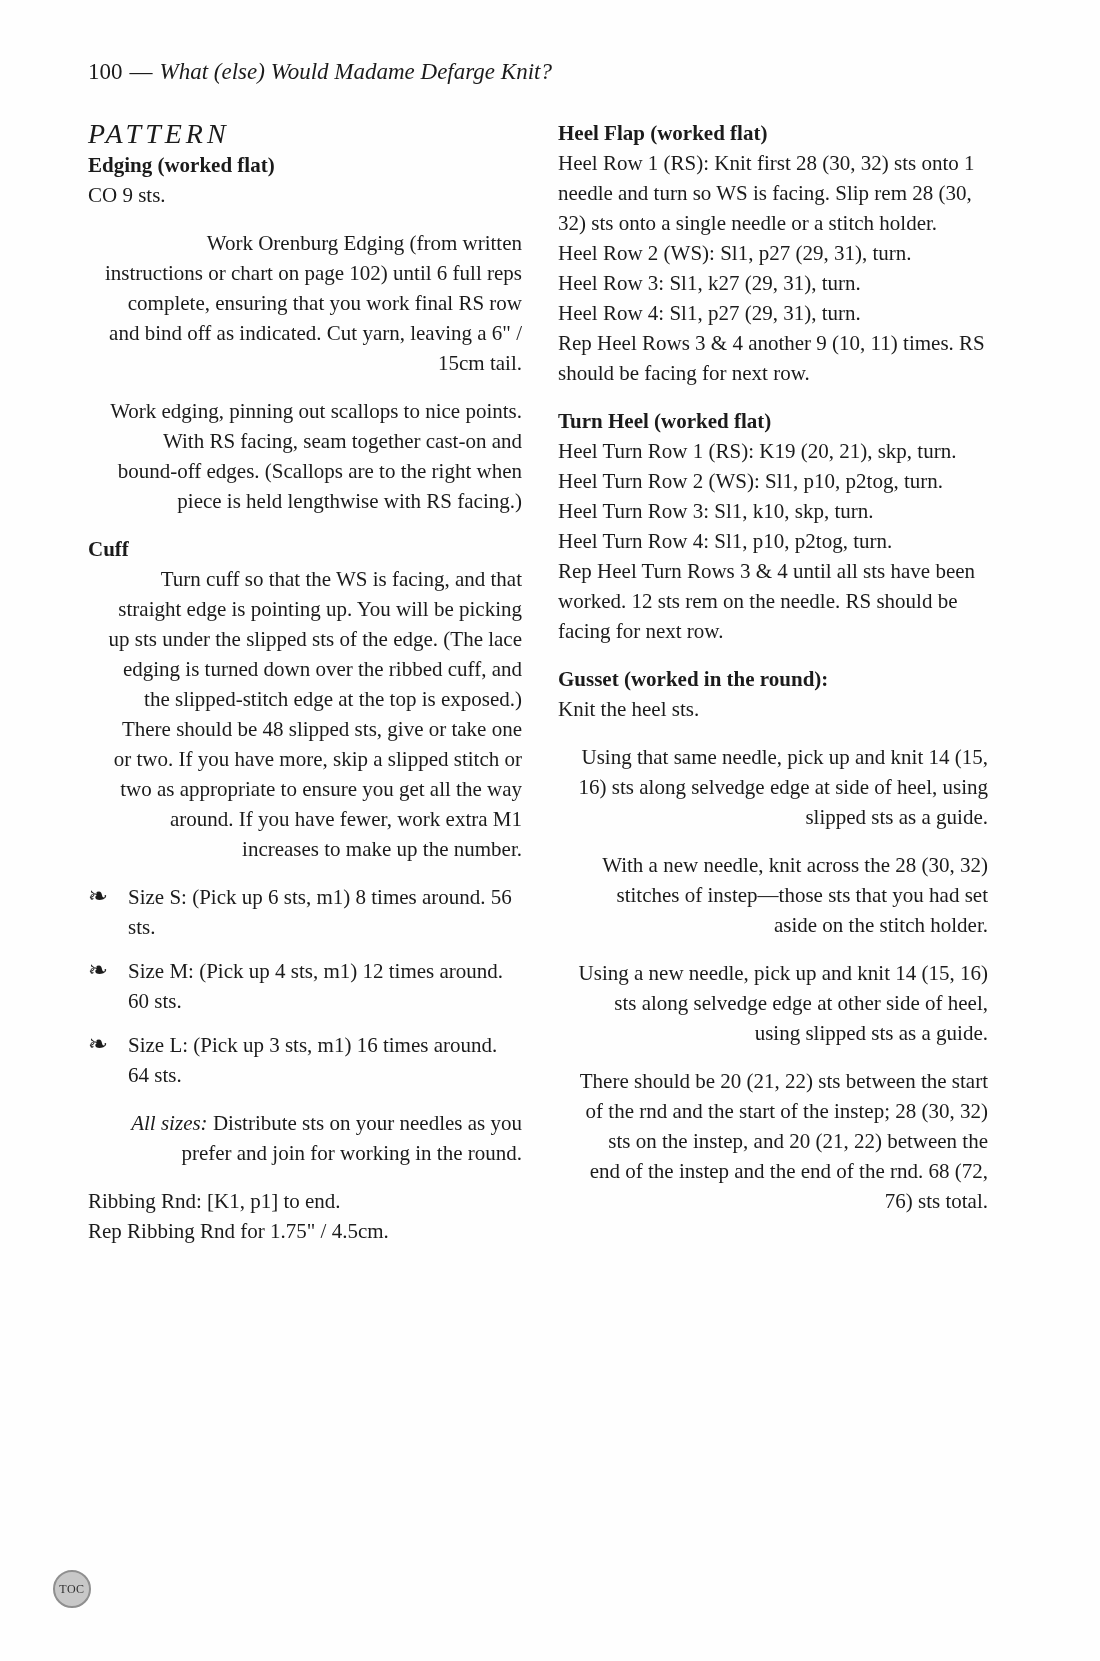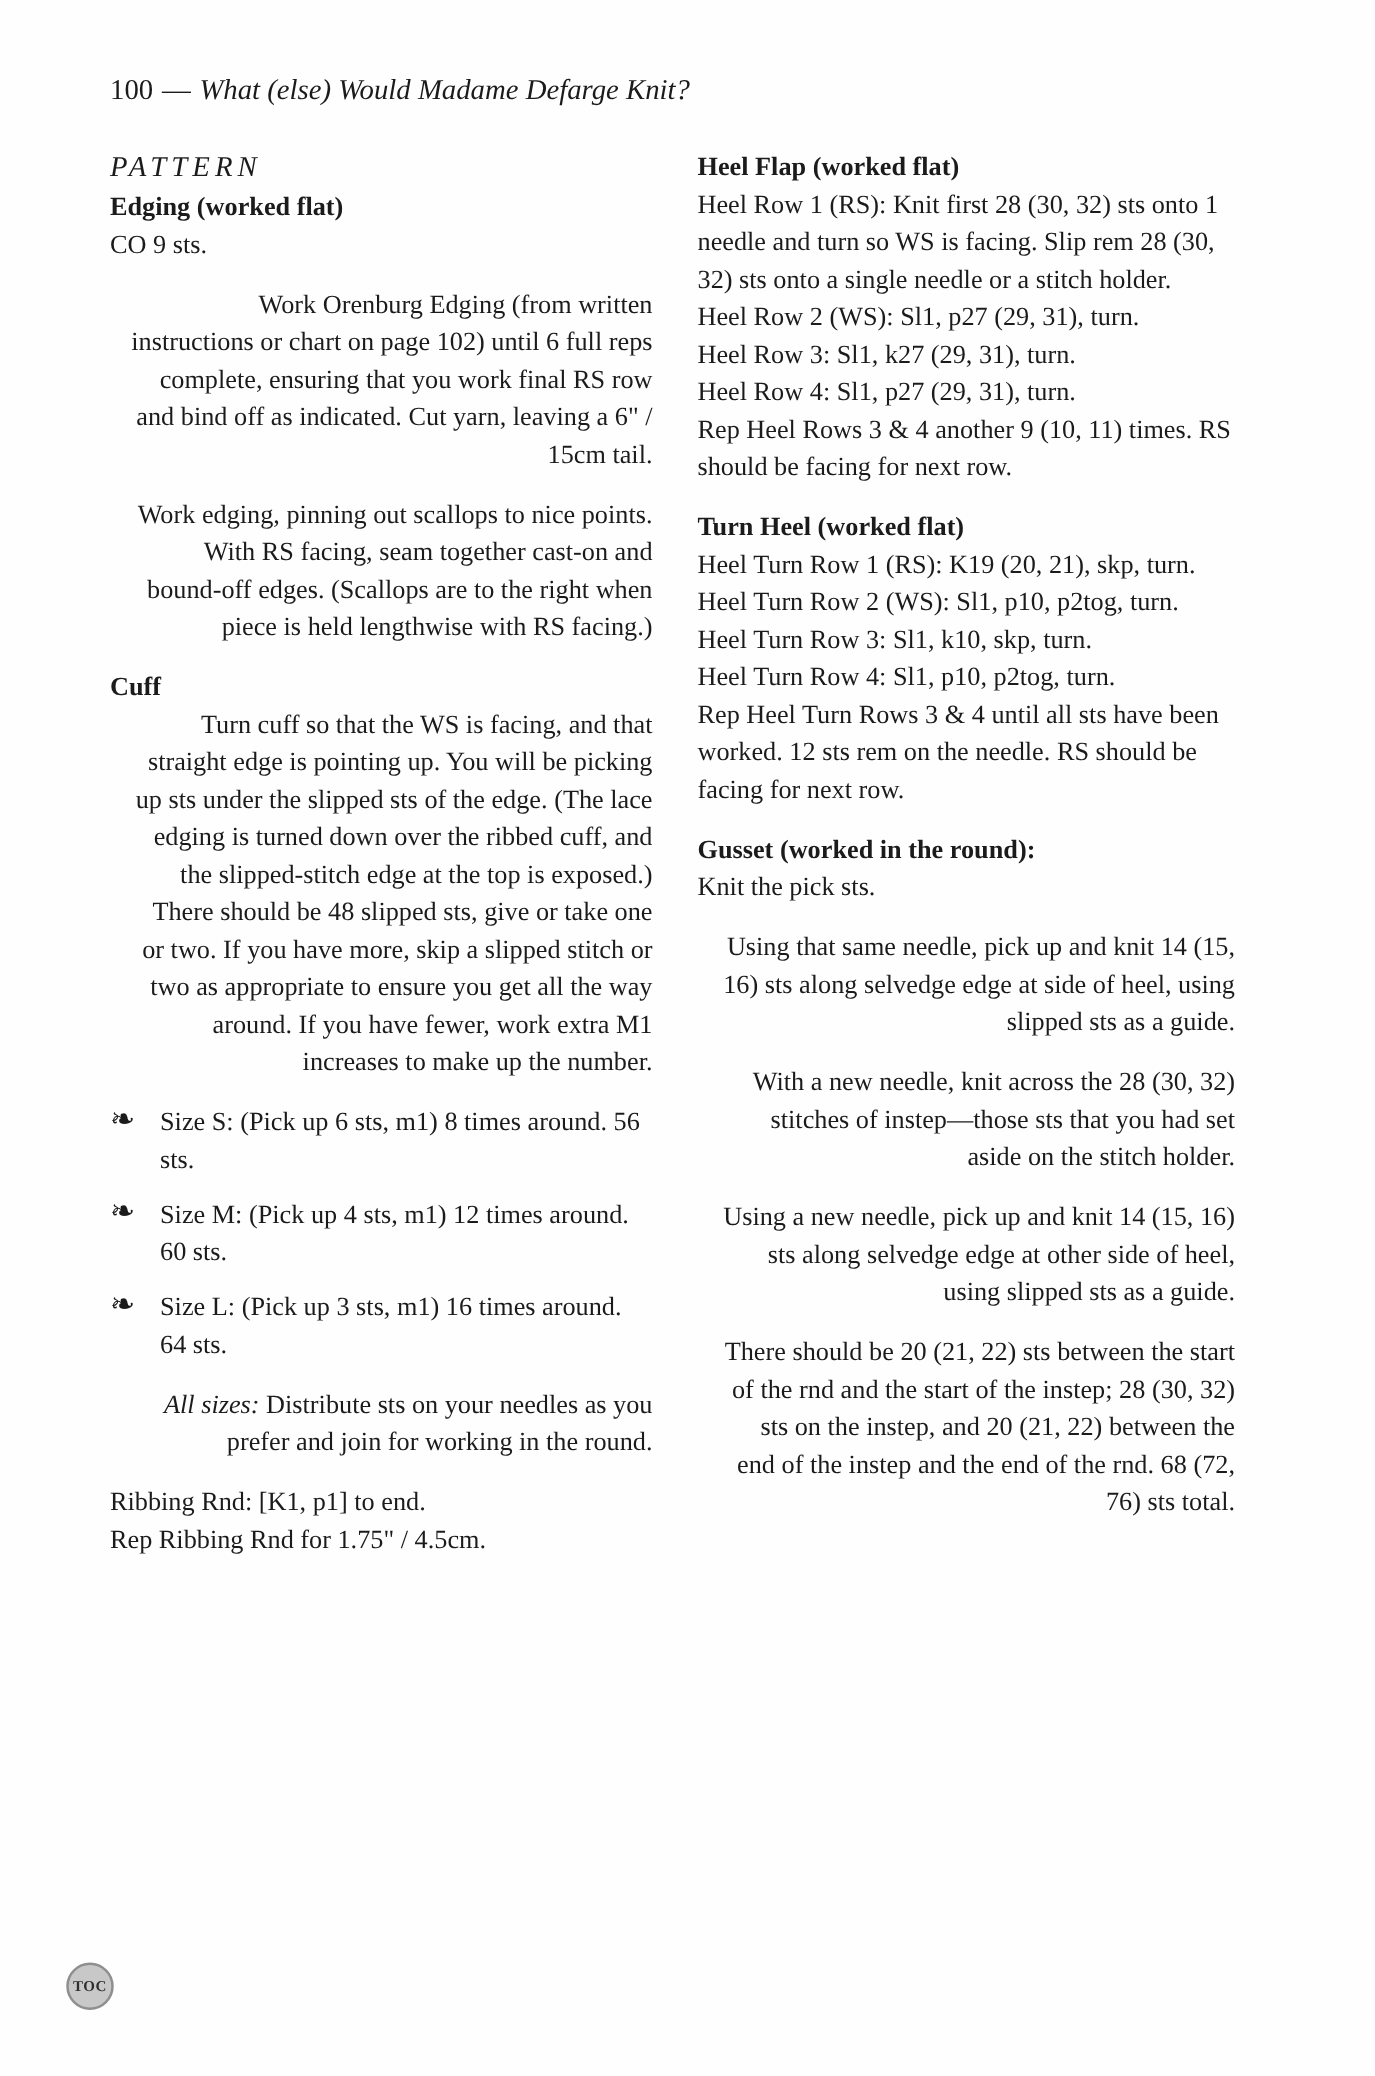--- a/index.html
+++ b/index.html
@@ -36,21 +36,21 @@
   }
   .col {
     font-size: 21px;
     line-height: 30px;
   }
   .col.left  { width: 434px; }
   .col.right { width: 430px; }
 
   .pattern-label {
     font-style: italic;
-    font-size: 23px;
+    font-size: 28px;
     letter-spacing: 4px;
     line-height: 32px;
   }
   .section-heading {
     font-weight: bold;
   }
   .para { margin: 0 0 18px 16px; text-align: right; }
   .para:last-child { margin-bottom: 0; }
   .tight { margin: 0; }
   .block { margin: 0 0 18px 0; }
@@ -78,21 +78,21 @@
     top: 1570px;
     width: 38px;
     height: 38px;
     border-radius: 50%;
     background: #c8c8c8;
     border: 2px solid #8f8f8f;
     box-sizing: border-box;
     display: flex;
     align-items: center;
     justify-content: center;
-    font-weight: bold;
+    font-weight: normal;
     font-size: 12px;
     letter-spacing: 0.5px;
     color: #2f2f2f;
     cursor: pointer;
     font-family: "Liberation Serif", "DejaVu Serif", serif;
   }
 </style>
 </head>
 <body>
 
@@ -161,21 +161,21 @@
         <div class="section-heading">Turn Heel (worked flat)</div>
         <div class="tight">Heel Turn Row 1 (RS): K19 (20, 21), skp, turn.</div>
         <div class="tight">Heel Turn Row 2 (WS): Sl1, p10, p2tog, turn.</div>
         <div class="tight">Heel Turn Row 3: Sl1, k10, skp, turn.</div>
         <div class="tight">Heel Turn Row 4: Sl1, p10, p2tog, turn.</div>
         <div class="tight">Rep Heel Turn Rows 3 &amp; 4 until all sts have been worked. 12 sts rem on the needle. RS should be facing for next row.</div>
       </div>
 
       <div class="block">
         <div class="section-heading">Gusset (worked in the round):</div>
-        <div class="tight">Knit the pick sts.</div>
+        <div class="tight">Knit the heel sts.</div>
       </div>
 
       <p class="para">Using that same needle, pick up and knit 14 (15, 16) sts along selvedge edge at side of heel, using slipped sts as a guide.</p>
       <p class="para">With a new needle, knit across the 28 (30, 32) stitches of instep—those sts that you had set aside on the stitch holder.</p>
       <p class="para">Using a new needle, pick up and knit 14 (15, 16) sts along selvedge edge at other side of heel, using slipped sts as a guide.</p>
       <p class="para">There should be 20 (21, 22) sts between the start of the rnd and the start of the instep; 28 (30, 32) sts on the instep, and 20 (21, 22) between the end of the instep and the end of the rnd. 68 (72, 76) sts total.</p>
 
     </div>
   </div>
 </div>

